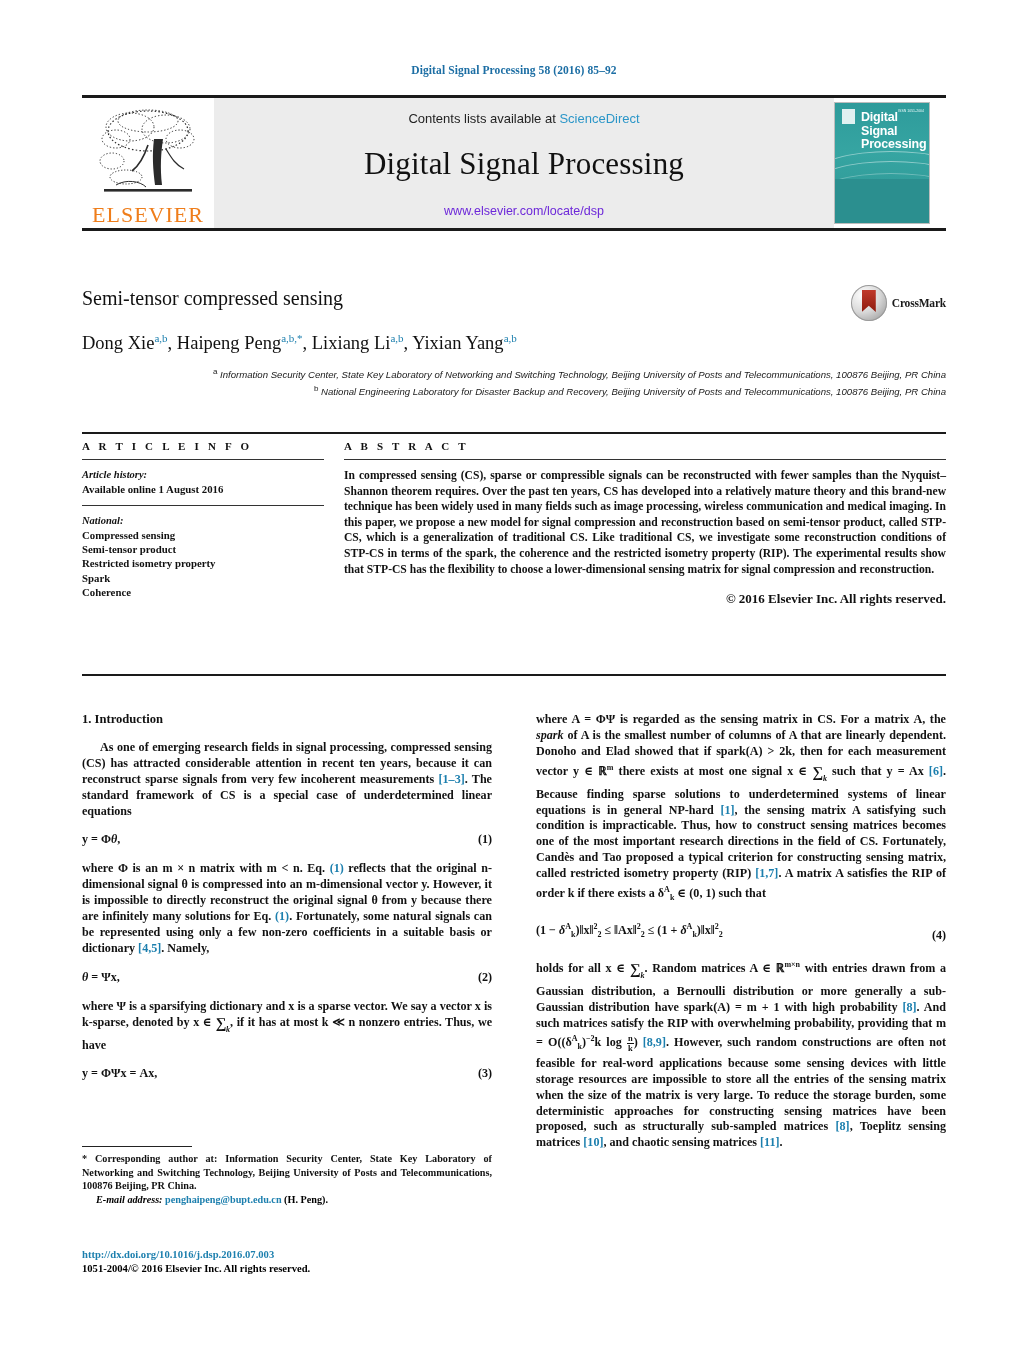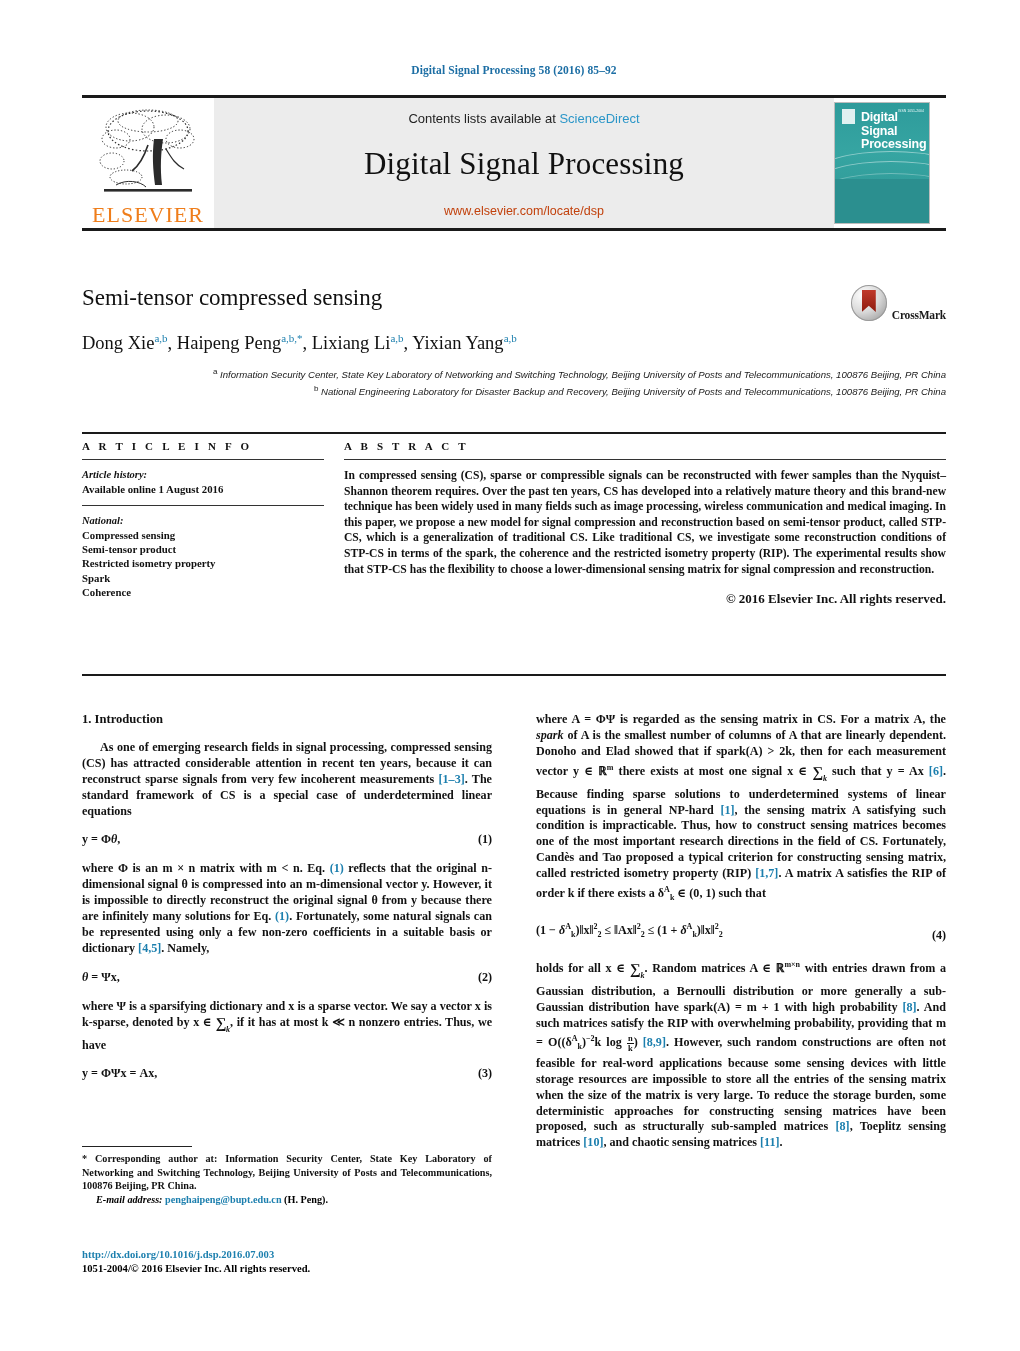--- a/index.html
+++ b/index.html
@@ -99,21 +99,21 @@
   .journal-title {
     font-family: "Liberation Serif", serif;
     font-size: 31px;
     color: #111;
     margin: 20px 0 22px 0;
     letter-spacing: .2px;
   }
   .journal-url {
     font-family: "Liberation Sans", sans-serif;
     font-size: 12.5px;
-    color: #c2410c;
+    color: #6d28d9;
   }
   .cover-cell {
     width: 112px;
     flex: 0 0 112px;
     display: flex;
     align-items: center;
   }
   .cover-thumb {
     width: 96px;
     height: 122px;
@@ -167,21 +167,21 @@
   }
 
   
   .title-block {
     position: absolute;
     left: 78px; top: 283px;
     width: 864px;
   }
   .paper-title {
     font-family: "Liberation Serif", serif;
-    font-size: 23px;
+    font-size: 20px;
     line-height: 30px;
     color: #111;
     margin: 0 0 14px 0;
     font-weight: normal;
   }
   .authors {
     font-family: "Liberation Serif", serif;
     font-size: 18.5px;
     line-height: 22px;
     color: #111;
@@ -198,21 +198,21 @@
     text-align: right;
   }
   .affiliations sup { font-style: normal; font-size: 8px; }
   .aff-row { margin-bottom: 1px; }
 
   
   .crossmark {
     position: absolute;
     right: 0; top: 2px;
     display: flex;
-    align-items: flex-end;
+    align-items: center;
     gap: 5px;
   }
   .cm-badge {
     width: 36px; height: 36px;
     border-radius: 50%;
     background: radial-gradient(circle at 32% 28%, #fdfdfd 0%, #d9d9d9 48%, #8d8d8d 100%);
     position: relative;
     box-shadow: 0 0 0 1px #9a9a9a inset;
   }
   .cm-badge::after {

